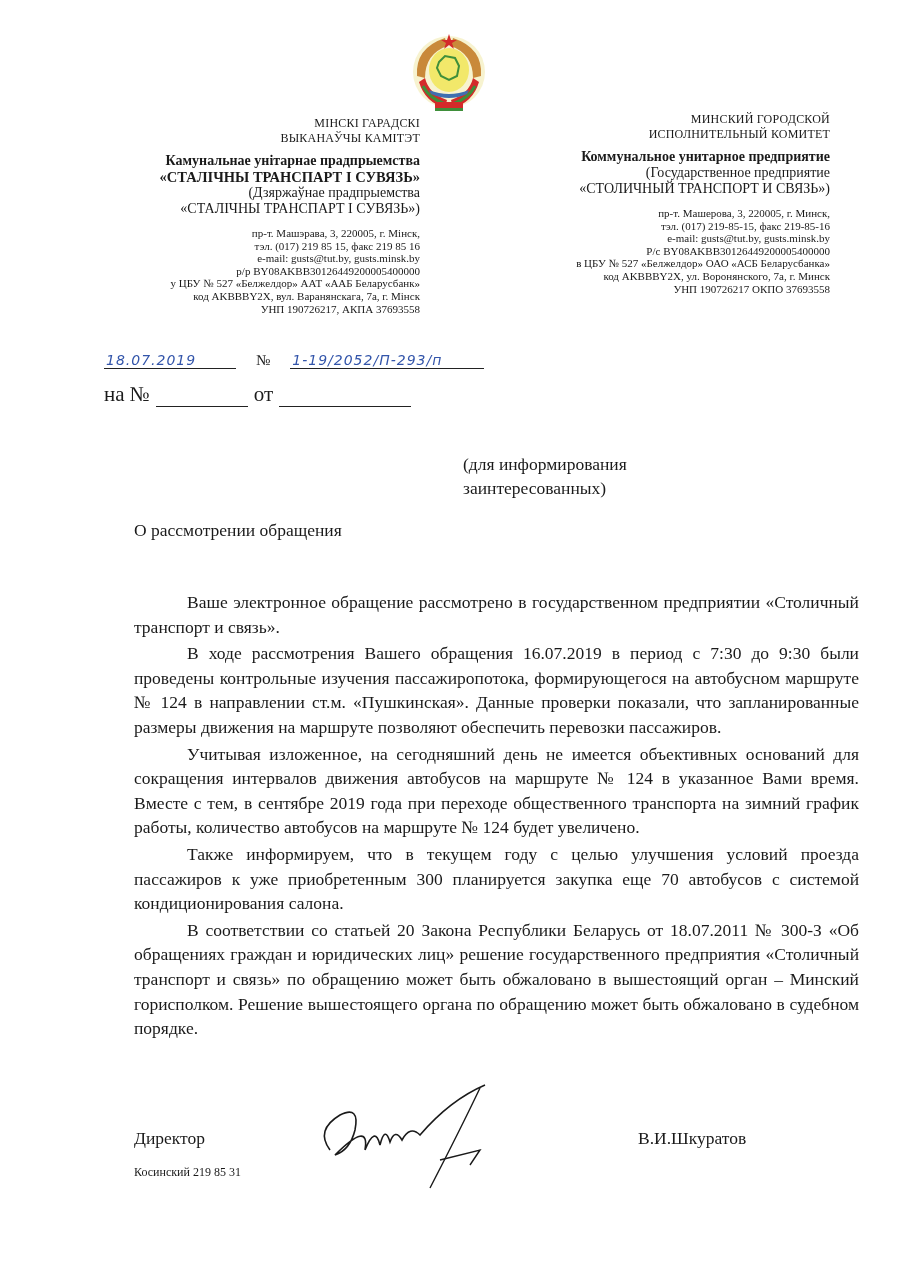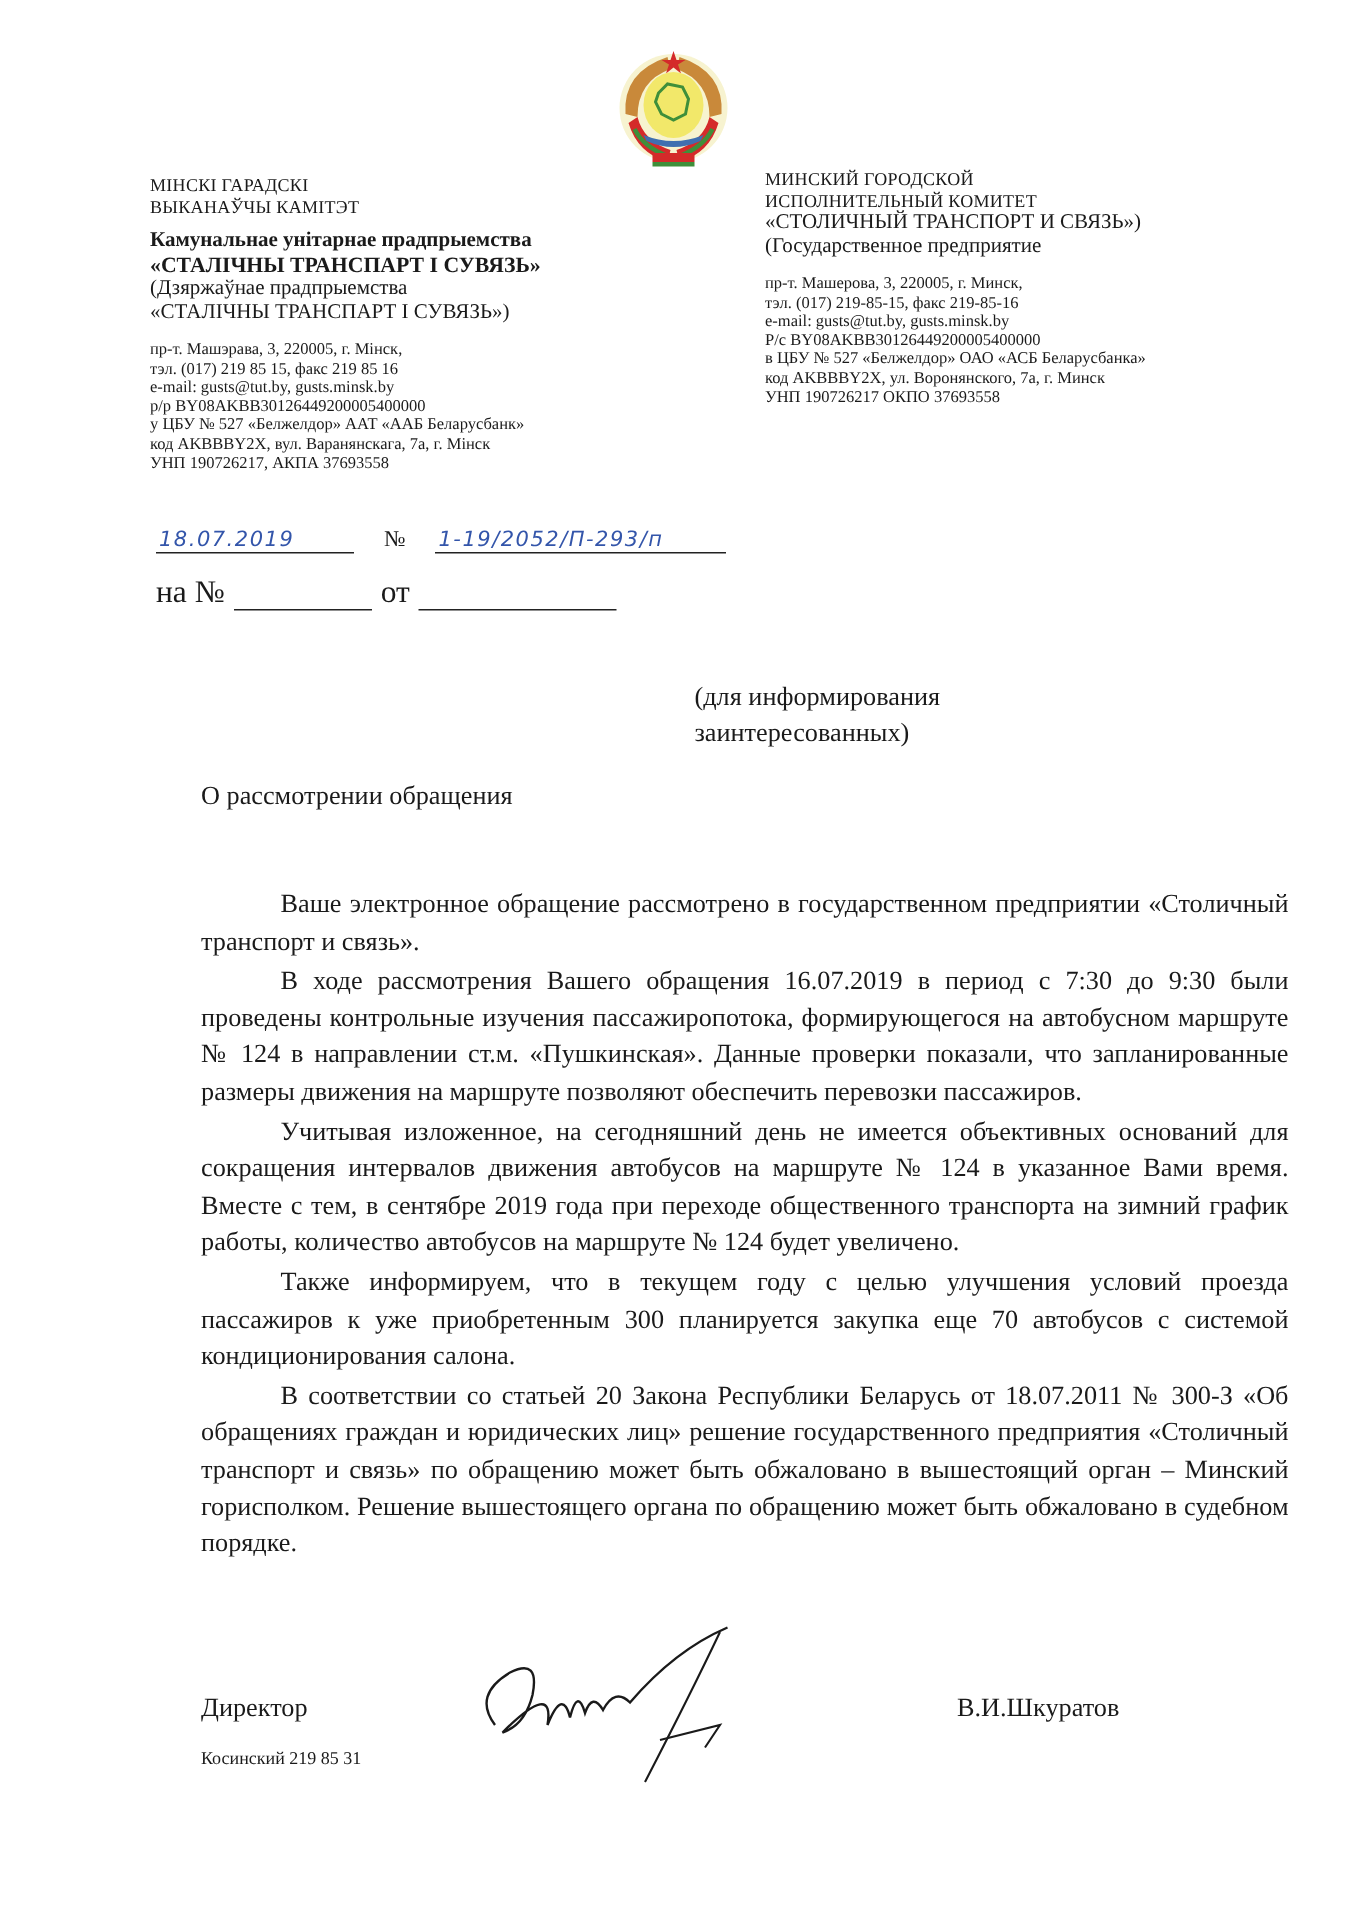--- a/index.html
+++ b/index.html
@@ -2,21 +2,21 @@
 <html><head>
 <meta charset="utf-8">
 <style>
   html, body { margin: 0; padding: 0; background: #ffffff; }
   body {
     width: 907px; height: 1280px; position: relative; overflow: hidden;
     font-family: "Liberation Serif", "DejaVu Serif", serif; color: #1a1a1a;
   }
   .abs { position: absolute; }
   .emblem { left: 405px; top: 28px; width: 88px; height: 88px; }
-  .hdr { text-align: left; line-height: 14.5px; }
+  .hdr { text-align: right; line-height: 14.5px; }
   .hdr-left { left: 100px; width: 320px; top: 116px; }
   .hdr-right { left: 510px; width: 320px; top: 112px; }
   .hdr .small-caps { font-size: 12px; letter-spacing: 0.2px; }
   .hdr .org-bold { font-weight: bold; font-size: 14px; line-height: 16px; margin-top: 8px; }
   .hdr .org-bold2 { font-weight: bold; font-size: 14.5px; line-height: 16px; }
   .hdr .org-reg { font-size: 14px; line-height: 16px; }
   .hdr .contacts { font-size: 11px; line-height: 12.6px; margin-top: 10px; }
   .reg-line { left: 104px; top: 352px; font-size: 15px; display: flex; align-items: flex-end; gap: 20px; }
   .hand { font-family: "DejaVu Sans", sans-serif; font-style: italic; color: #3355aa; font-size: 14px; border-bottom: 1px solid #222; padding: 0 2px 0 2px; letter-spacing: 1px; }
   .ref-line { left: 104px; top: 382px; font-size: 21px; display: flex; align-items: flex-end; gap: 6px; }
@@ -65,22 +65,23 @@
     <div>р/р BY08AKBB30126449200005400000</div>
     <div>у ЦБУ № 527 «Белжелдор» ААТ «ААБ Беларусбанк»</div>
     <div>код AKBBBY2X, вул. Варанянскага, 7а, г. Мінск</div>
     <div>УНП 190726217, АКПА 37693558</div>
   </div>
 </div>
 
 <div class="abs hdr hdr-right">
   <div class="small-caps">МИНСКИЙ ГОРОДСКОЙ</div>
   <div class="small-caps">ИСПОЛНИТЕЛЬНЫЙ КОМИТЕТ</div>
+  <div class="org-bold">Коммунальное унитарное предприятие</div>
+  <div class="org-reg">(Государственное предприятие</div>
   <div class="org-reg">«СТОЛИЧНЫЙ ТРАНСПОРТ И СВЯЗЬ»)</div>
-  <div class="org-reg">(Государственное предприятие</div>
   <div class="contacts">
     <div>пр-т. Машерова, 3, 220005, г. Минск,</div>
     <div>тэл. (017) 219-85-15, факс 219-85-16</div>
     <div>e-mail: gusts@tut.by, gusts.minsk.by</div>
     <div>Р/с BY08AKBB30126449200005400000</div>
     <div>в ЦБУ № 527 «Белжелдор» ОАО «АСБ Беларусбанка»</div>
     <div>код AKBBBY2X, ул. Воронянского, 7а, г. Минск</div>
     <div>УНП 190726217 ОКПО 37693558</div>
   </div>
 </div>

